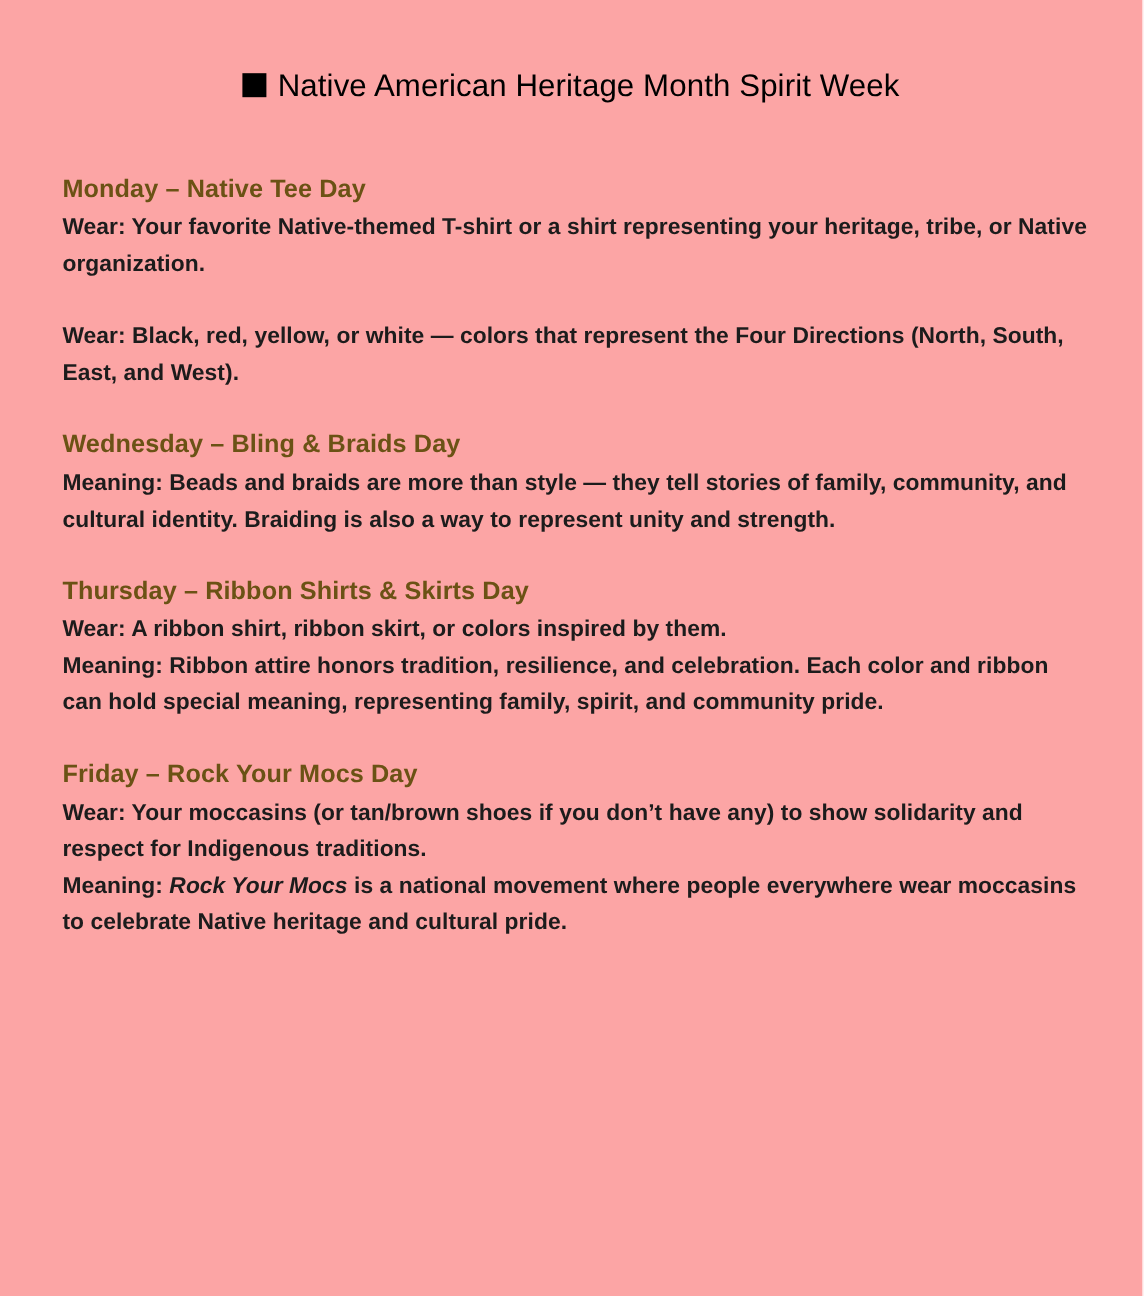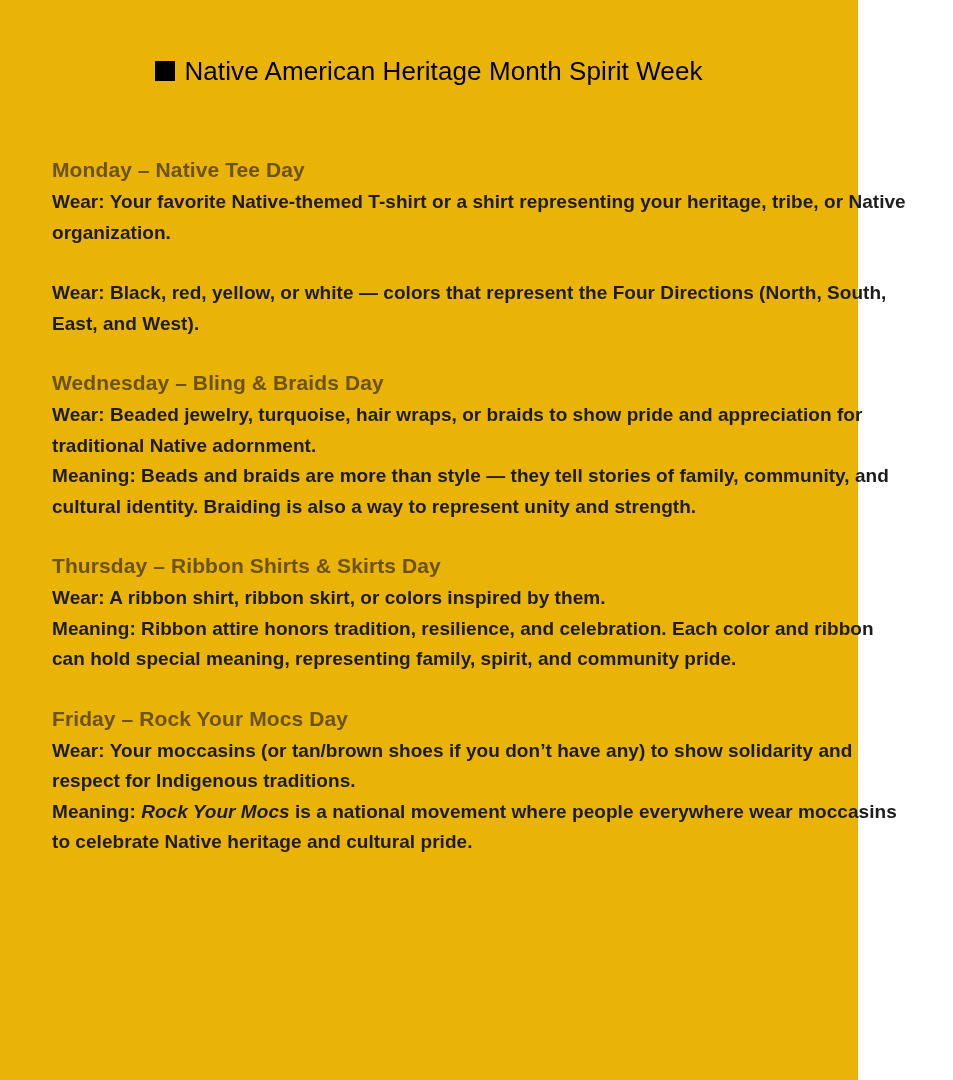--- a/index.html
+++ b/index.html
@@ -8,23 +8,23 @@
     background: #ffffff;
   }
   body {
     width: 953px;
     height: 1080px;
     overflow: hidden;
     font-family: "Liberation Sans", sans-serif;
     -webkit-font-smoothing: antialiased;
   }
   .page {
-    width: 858px;
+    width: 952px;
     height: 1080px;
-    background: #eab308;
+    background: #fca5a5;
     position: relative;
     box-sizing: border-box;
   }
   .doc-title {
     text-align: center;
     font-size: 26px;
     font-weight: 400;
     color: #000000;
     margin: 0;
     padding: 0;
@@ -43,21 +43,21 @@
     vertical-align: -1px;
     margin-right: 9px;
   }
   .content {
     position: absolute;
     left: 52px;
     top: 140px;
     width: 858px;
   }
   .day-block {
-    margin: 16px 0 30px 0;
+    margin: 4px 0 30px 0;
   }
   .day-block:last-child {
     margin-bottom: 0;
   }
   .day-heading {
     font-size: 21px;
     font-weight: bold;
     color: #6b5215;
     margin: 0 0 3px 0;
     line-height: 28px;
@@ -88,21 +88,20 @@
       <h2 class="day-heading">Monday – Native Tee Day</h2>
       <p class="day-line">Wear: Your favorite Native-themed T-shirt or a shirt representing your heritage, tribe, or Native organization.</p>
     </section>
 
     <section class="day-block">
       <p class="day-line">Wear: Black, red, yellow, or white — colors that represent the Four Directions (North, South, East, and West).</p>
     </section>
 
     <section class="day-block">
       <h2 class="day-heading">Wednesday – Bling &amp; Braids Day</h2>
-      <p class="day-line">Wear: Beaded jewelry, turquoise, hair wraps, or braids to show pride and appreciation for traditional Native adornment.</p>
       <p class="day-line">Meaning: Beads and braids are more than style — they tell stories of family, community, and cultural identity. Braiding is also a way to represent unity and strength.</p>
     </section>
 
     <section class="day-block">
       <h2 class="day-heading">Thursday – Ribbon Shirts &amp; Skirts Day</h2>
       <p class="day-line">Wear: A ribbon shirt, ribbon skirt, or colors inspired by them.</p>
       <p class="day-line">Meaning: Ribbon attire honors tradition, resilience, and celebration. Each color and ribbon can hold special meaning, representing family, spirit, and community pride.</p>
     </section>
 
     <section class="day-block">

